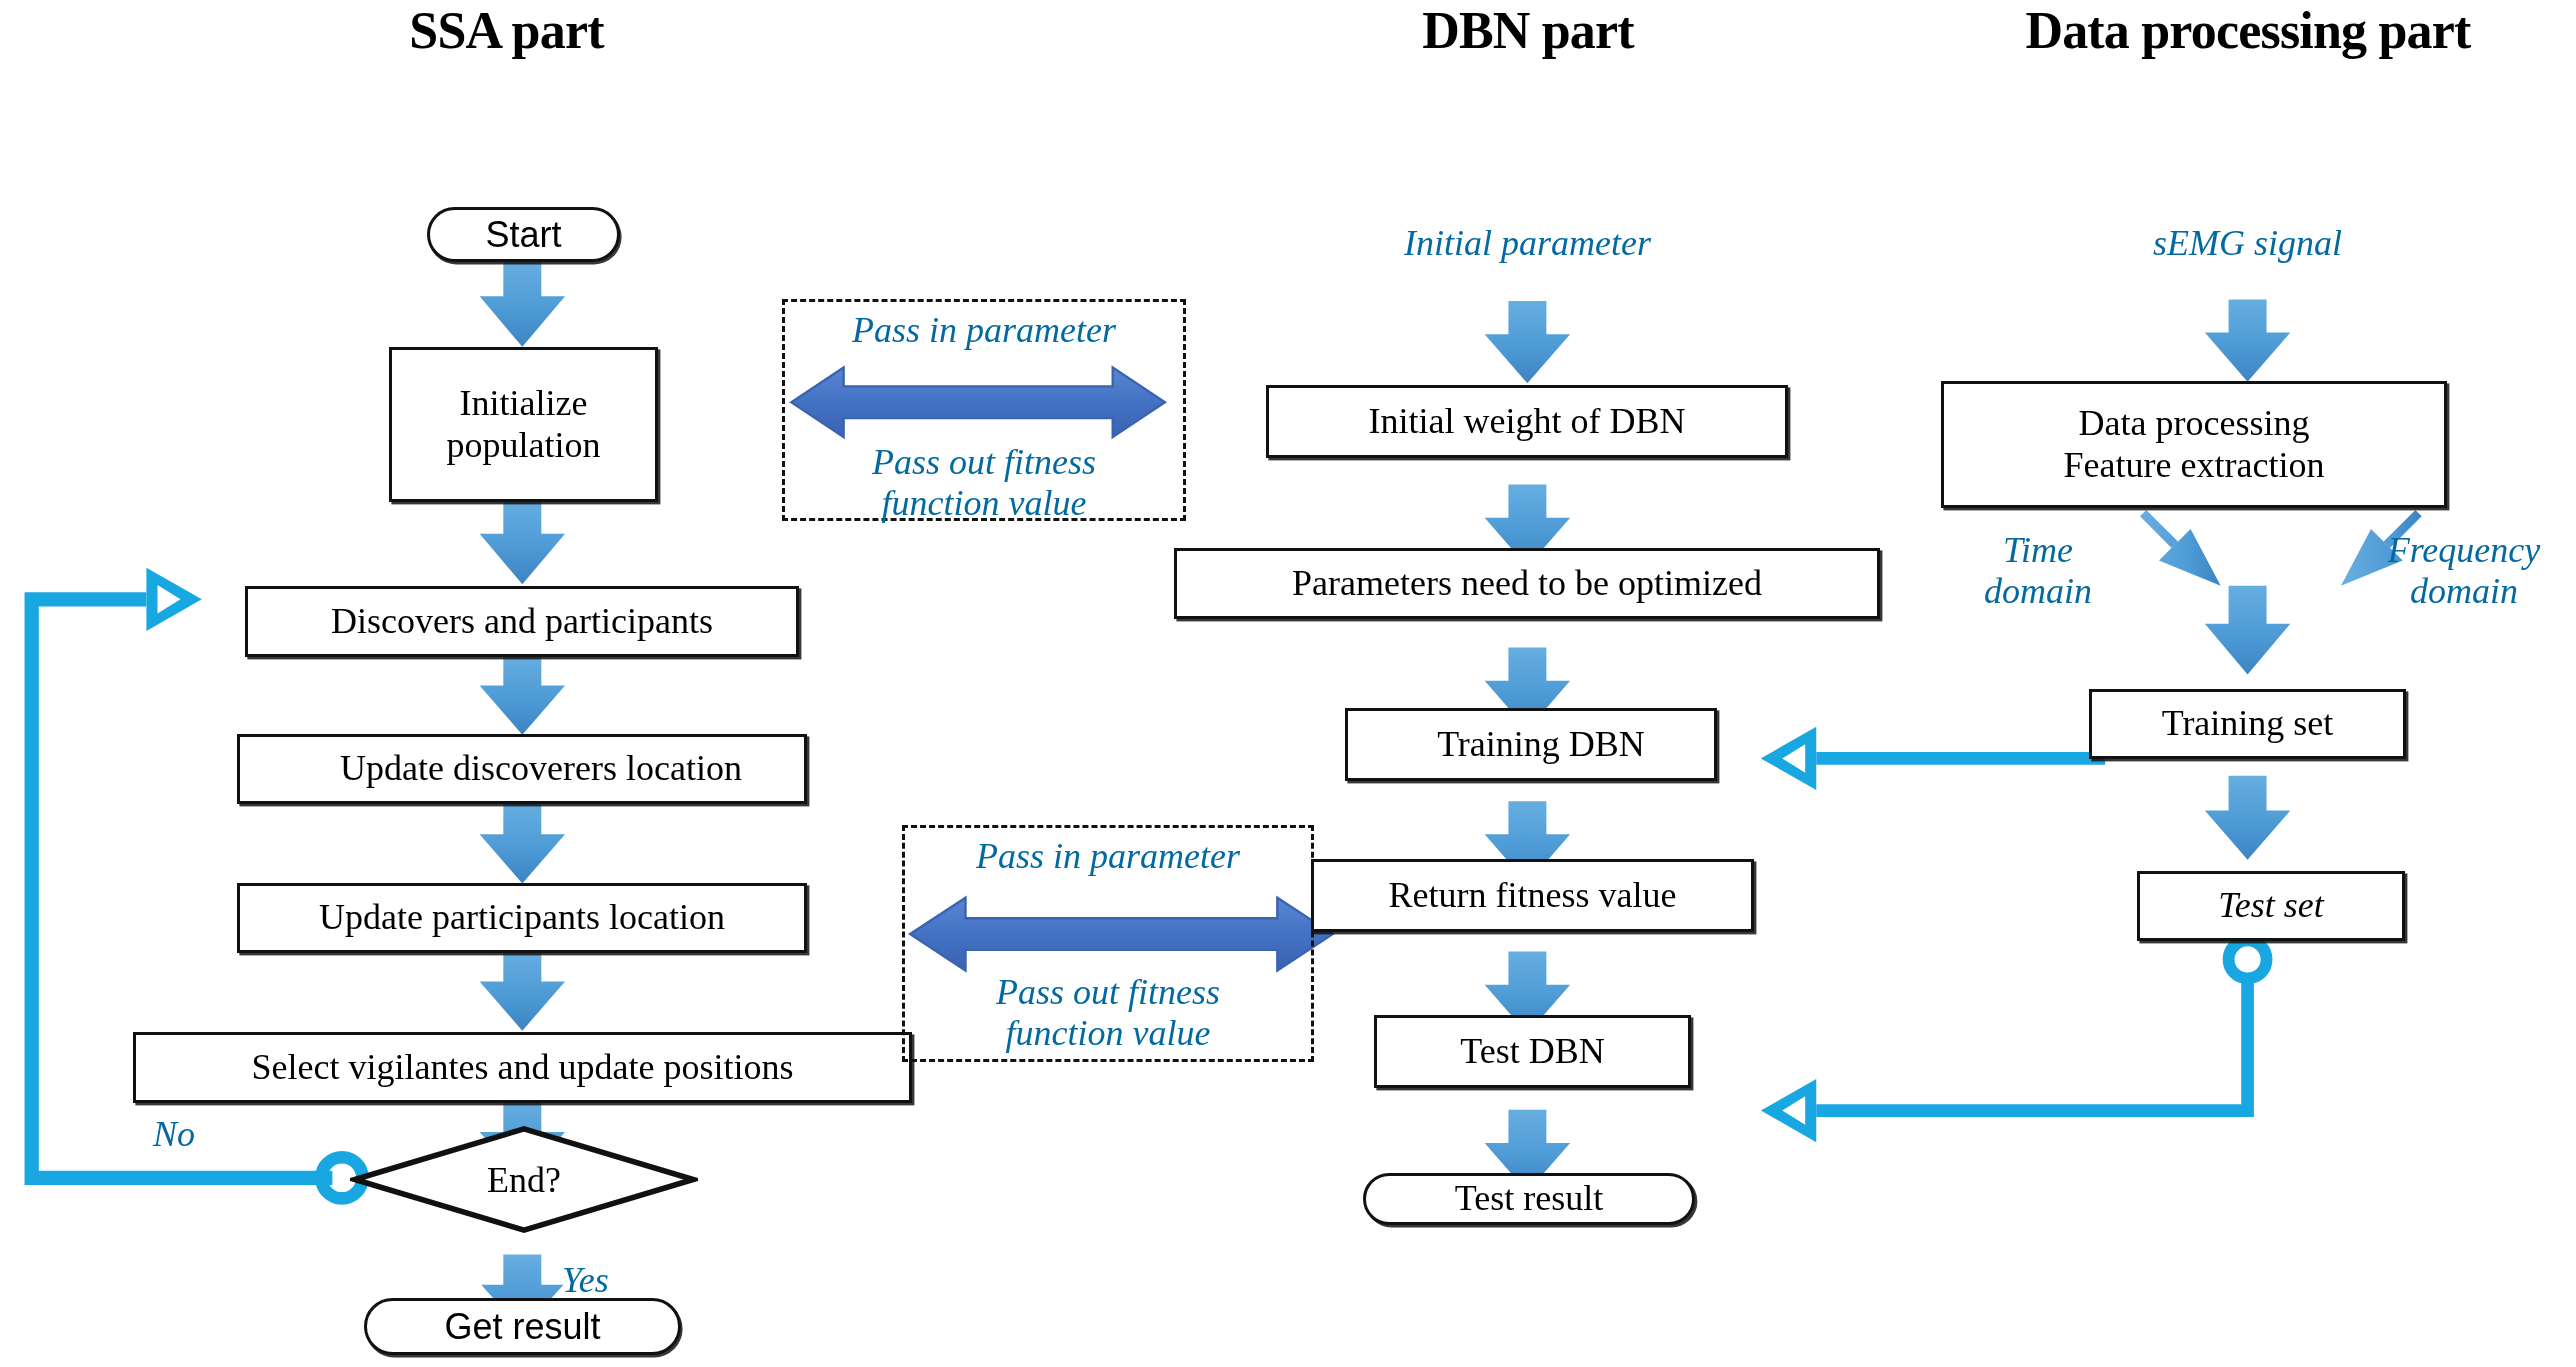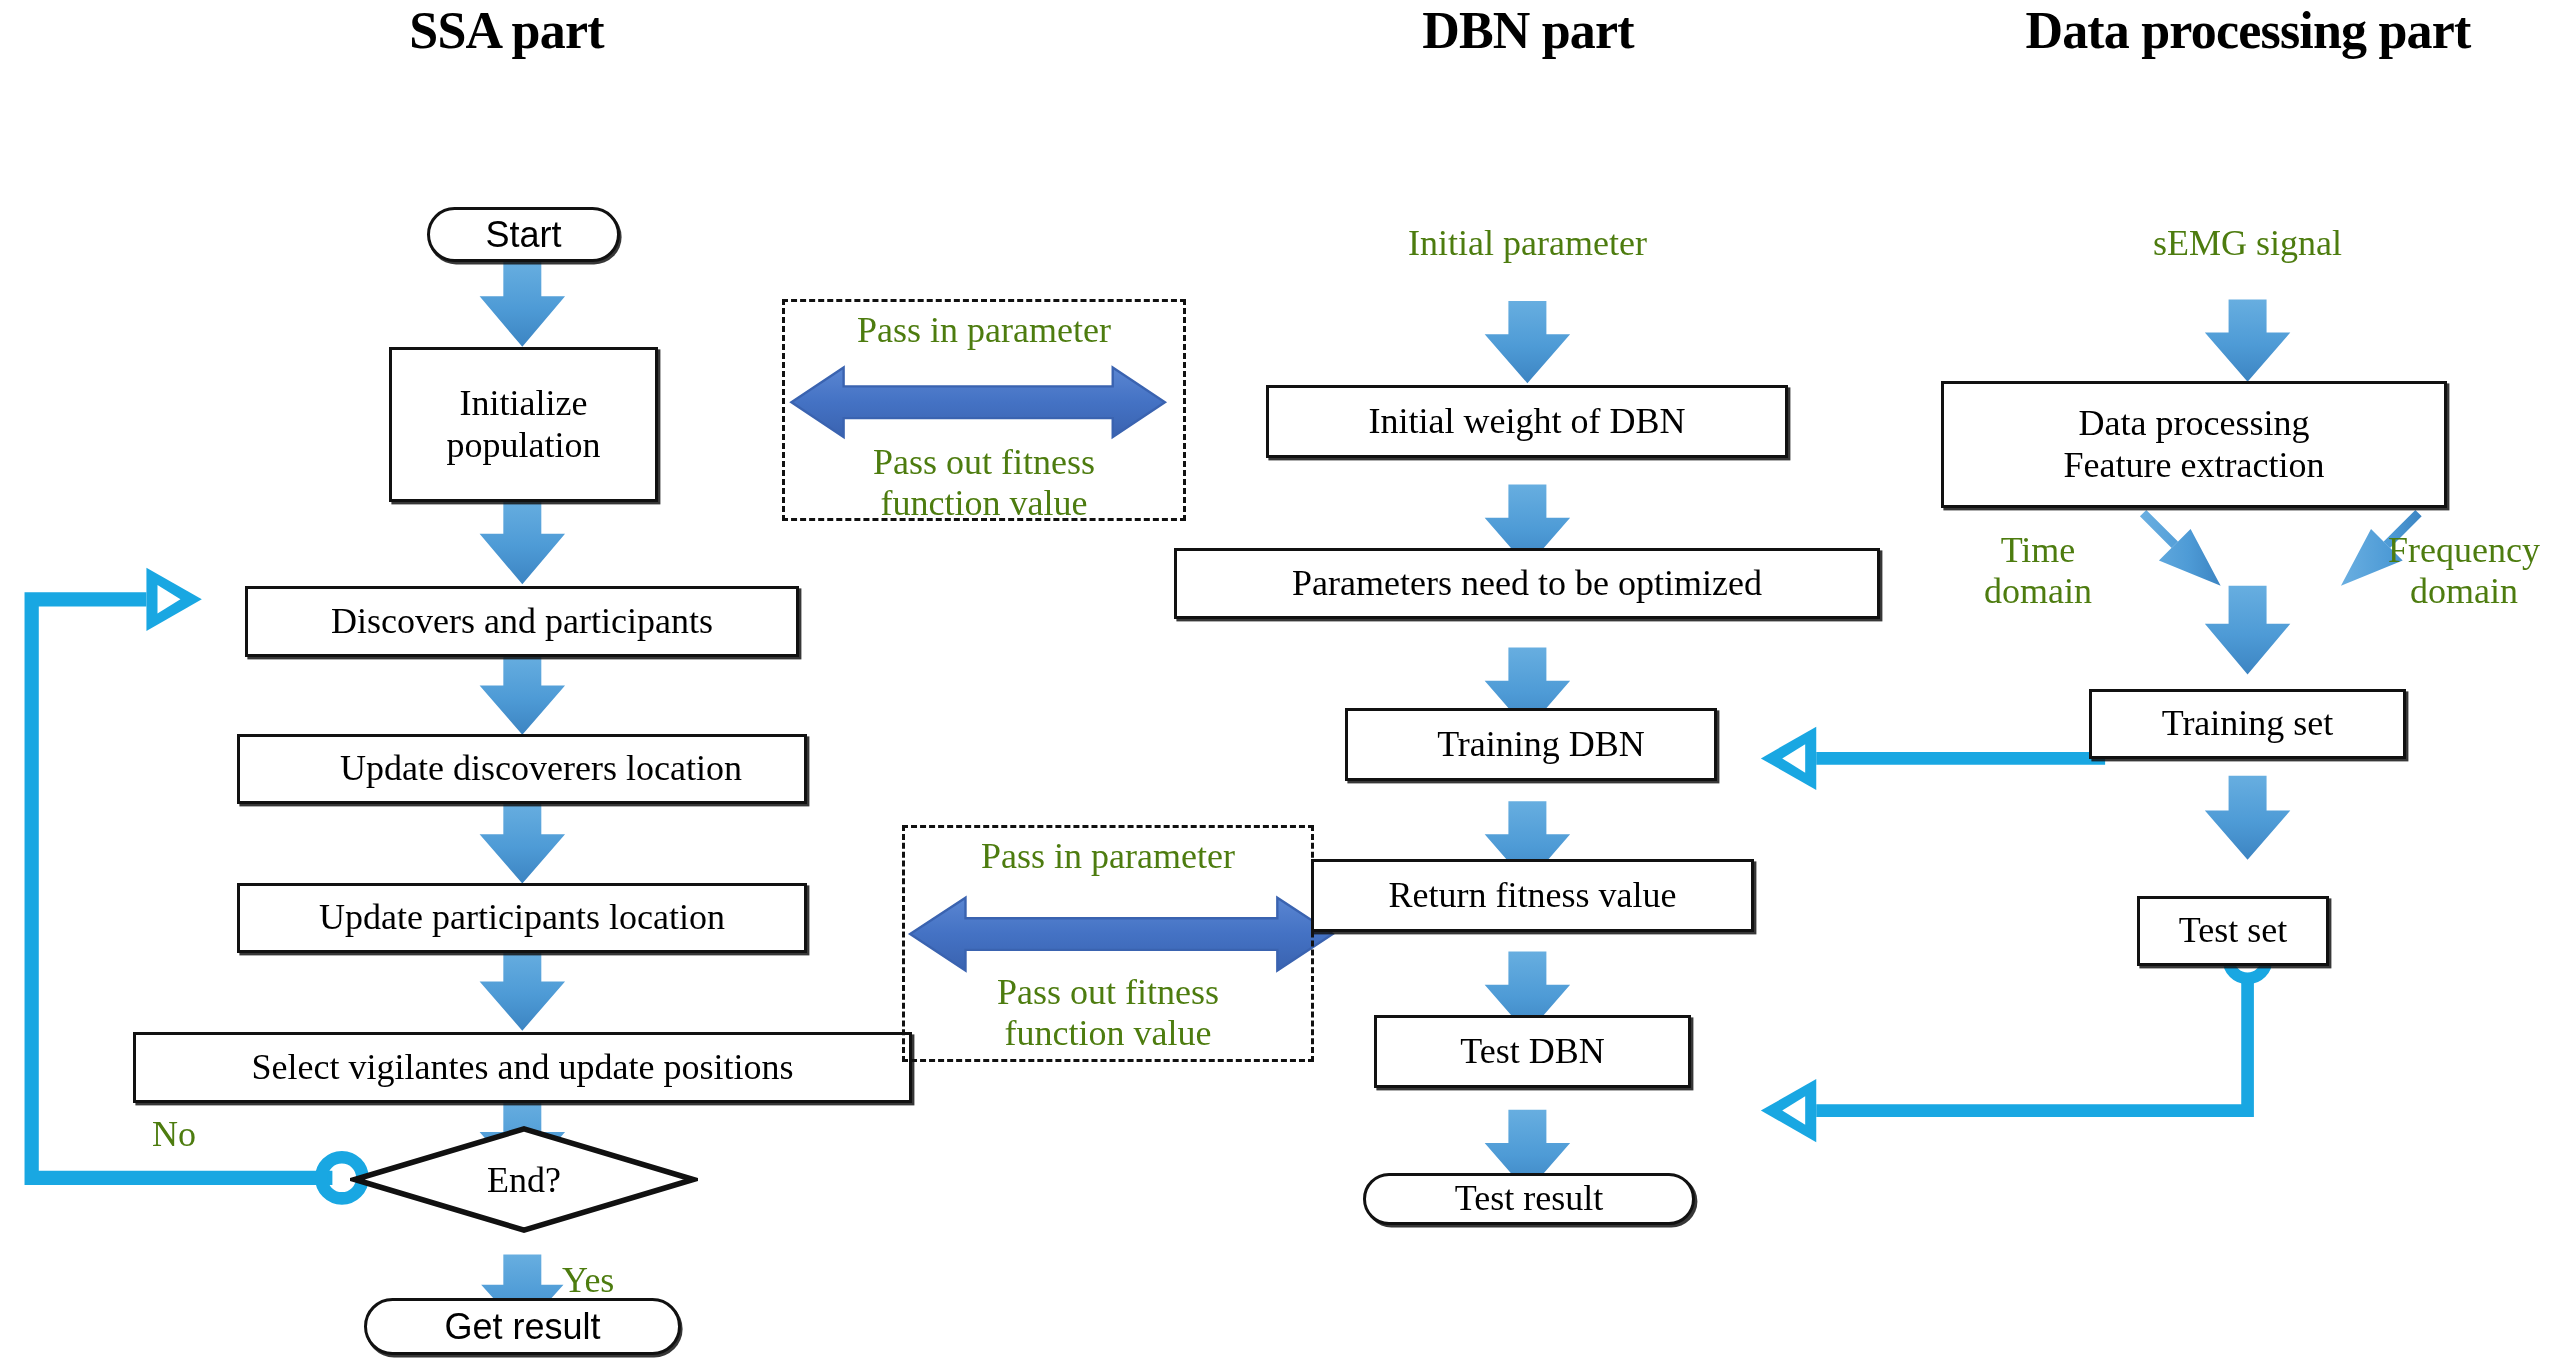--- a/index.html
+++ b/index.html
@@ -29,21 +29,21 @@
     position:absolute;box-sizing:border-box;
     border:3.2px solid #111;border-radius:791px;background:#fff;
     display:flex;align-items:center;justify-content:center;
     font-family:Liberation Sans, sans-serif;font-size:36px;color:#000;
     box-shadow:1.6px 2.4px 0 0 rgba(20,20,20,.85);
   }
 
   
   .plain{
     position:absolute;text-align:center;
-    font-family:"Liberation Serif",serif;font-size:36px;line-height:1.14;color:#4d7c0f;
+    font-family:"Liberation Serif",serif;font-size:36px;line-height:1.14;color:#0369a1;font-style:italic;
   }
 
   
   .dashed{
     position:absolute;box-sizing:border-box;
     border:3.2px dashed #111;background:transparent;
   }
 
   
   .diamond-wrap{position:absolute;}
@@ -223,16 +223,16 @@
     <span>domain</span>
   </div>
 
   <div class="plain" style="left:2349px;top:530px;width:230px;">
     <span>Frequency</span><br>
     <span>domain</span>
   </div>
 
   <div class="node" style="left:2089px;top:689px;width:317px;height:70px;">Training set</div>
 
-  <div class="node" style="left:2137px;top:896px;width:192px;height:70px;">Test set</div>
+  <div class="node" style="left:2137px;top:871px;width:268px;height:70px;font-style:italic;">Test set</div>
 
 </div>
 
 
 </body></html>

